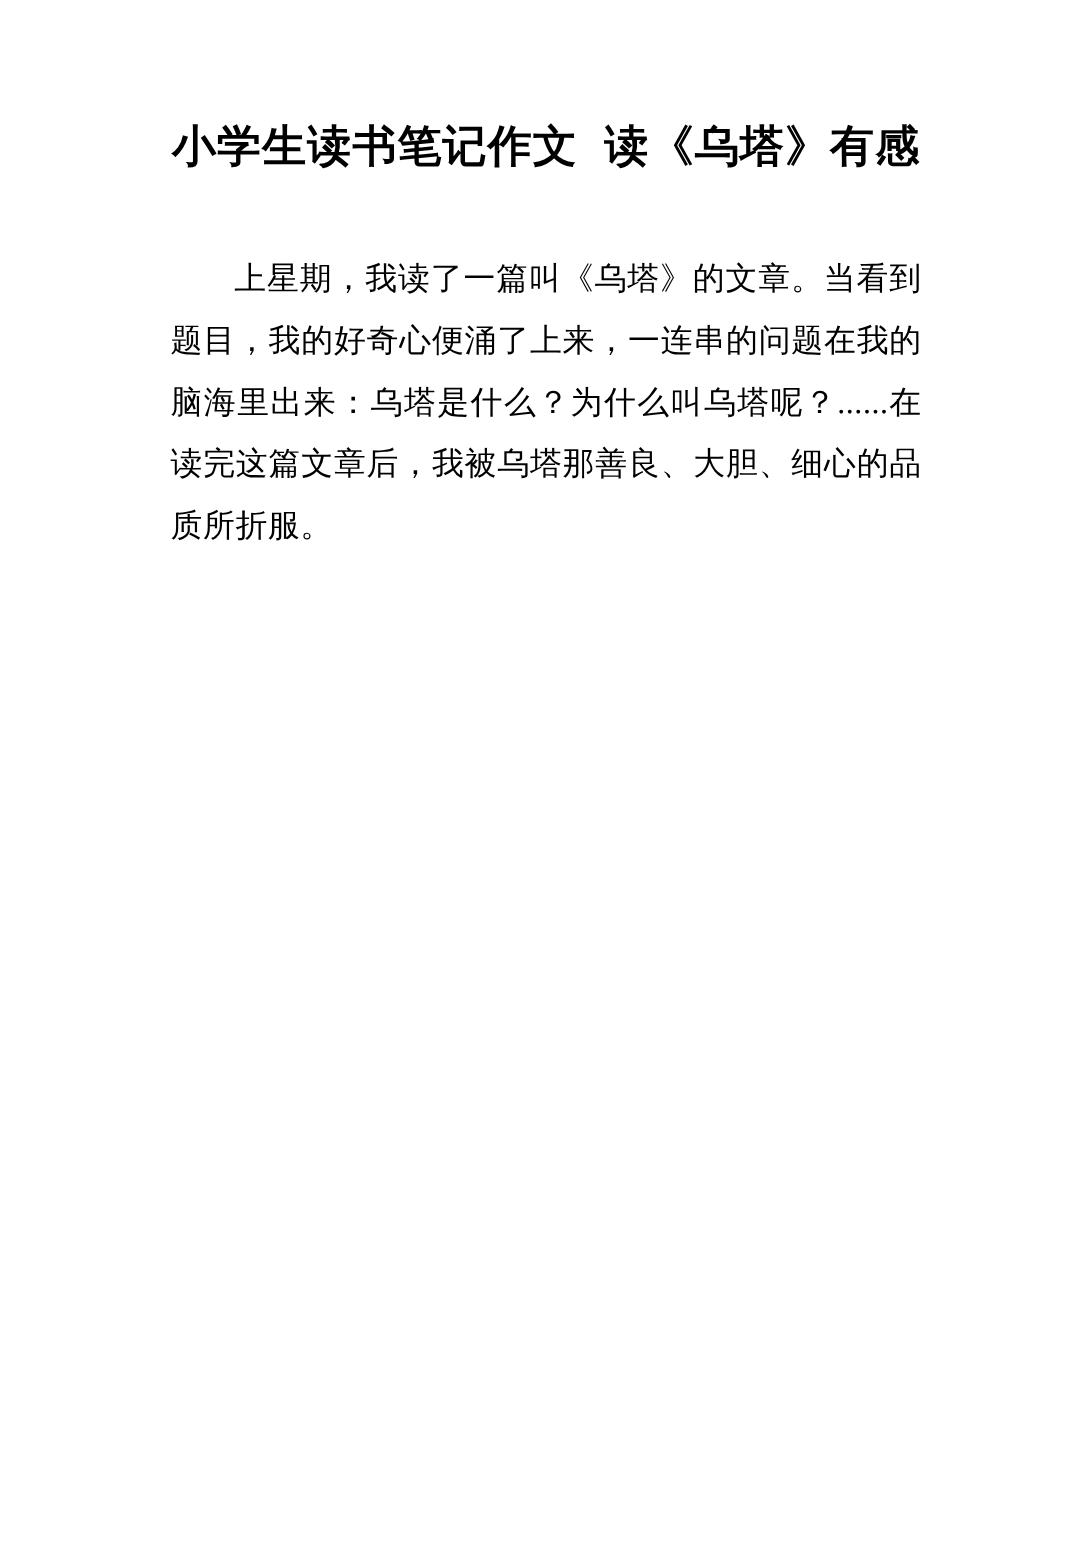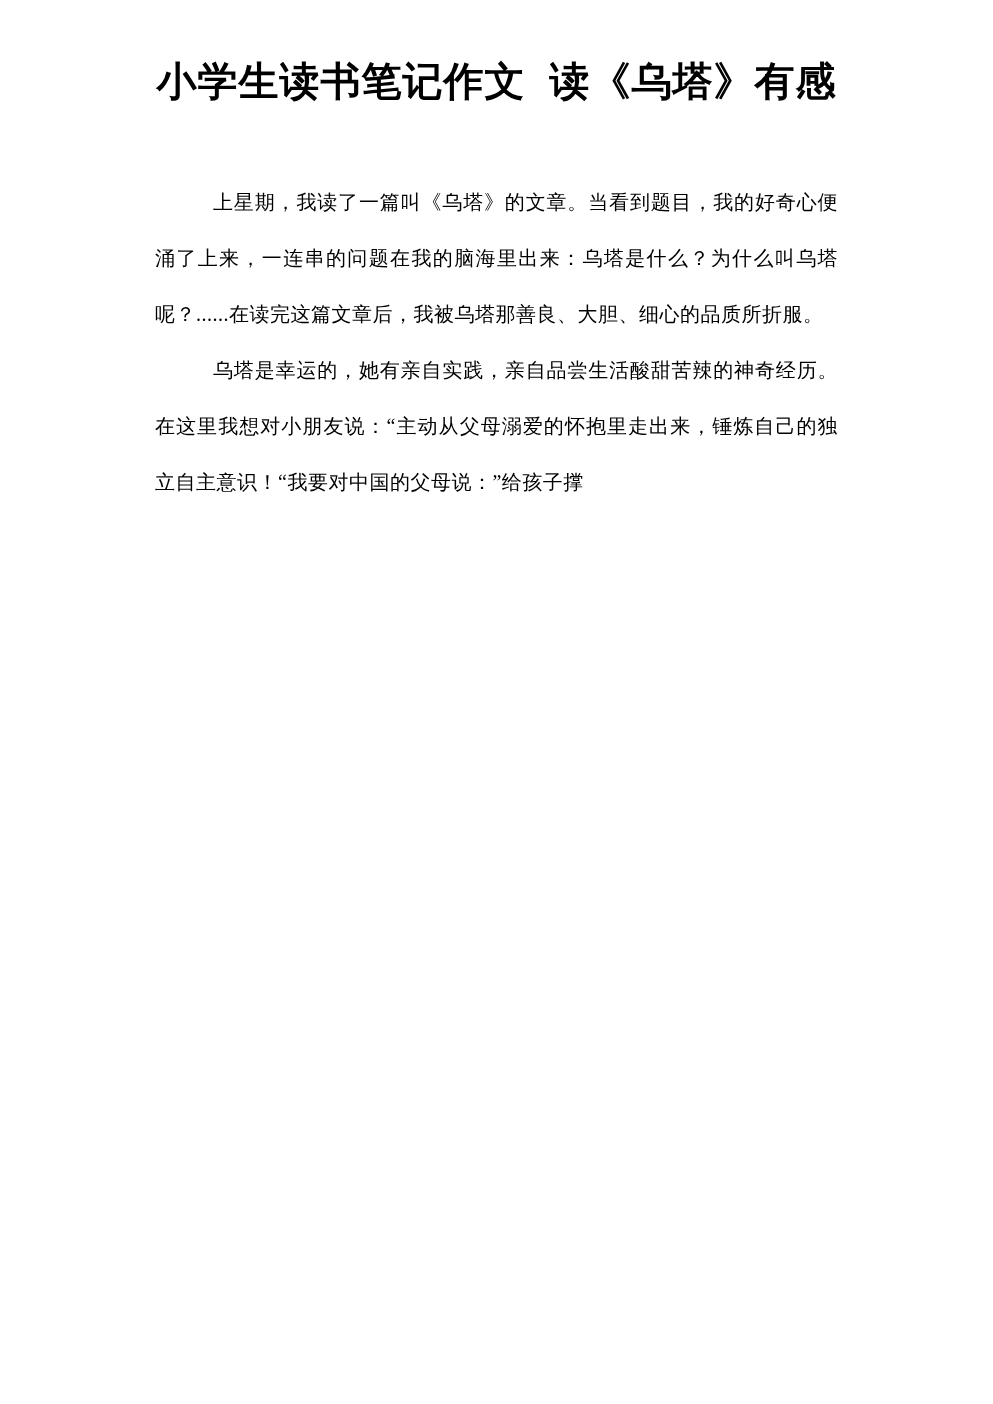--- a/index.html
+++ b/index.html
@@ -17,49 +17,48 @@
   .page {
     position: relative;
     width: 993px;
     height: 1404px;
     background: #ffffff;
     box-sizing: border-box;
     padding: 0 155px;
   }
   .doc-title {
     margin: 0;
-    padding-top: 56px;
+    padding-top: 108px;
     font-size: 40px;
     line-height: 1.25;
     font-weight: bold;
     text-align: center;
     letter-spacing: 1px;
     font-family: "Liberation Sans", "DejaVu Sans", sans-serif;
     white-space: pre;
   }
   .body-text {
     margin: 0;
     padding-top: 68px;
   }
   .para {
     margin: 0;
-    font-size: 20px;
+    font-size: 29px;
     line-height: 56px;
     text-align: justify;
     text-justify: inter-ideograph;
     text-indent: 58px;
     letter-spacing: 0.5px;
     font-family: "Liberation Serif", "DejaVu Serif", serif;
   }
 </style>
 </head>
 <body>
 
 <div class="page">
 
   <h1 class="doc-title">小学生读书笔记作文  读《乌塔》有感</h1>
 
   <div class="body-text">
     <p class="para">上星期，我读了一篇叫《乌塔》的文章。当看到题目，我的好奇心便涌了上来，一连串的问题在我的脑海里出来：乌塔是什么？为什么叫乌塔呢？......在读完这篇文章后，我被乌塔那善良、大胆、细心的品质所折服。</p>
-    <p class="para">乌塔是幸运的，她有亲自实践，亲自品尝生活酸甜苦辣的神奇经历。在这里我想对小朋友说：“主动从父母溺爱的怀抱里走出来，锤炼自己的独立自主意识！“我要对中国的父母说：”给孩子撑</p>
   </div>
 
 </div>
 
 </body></html>

